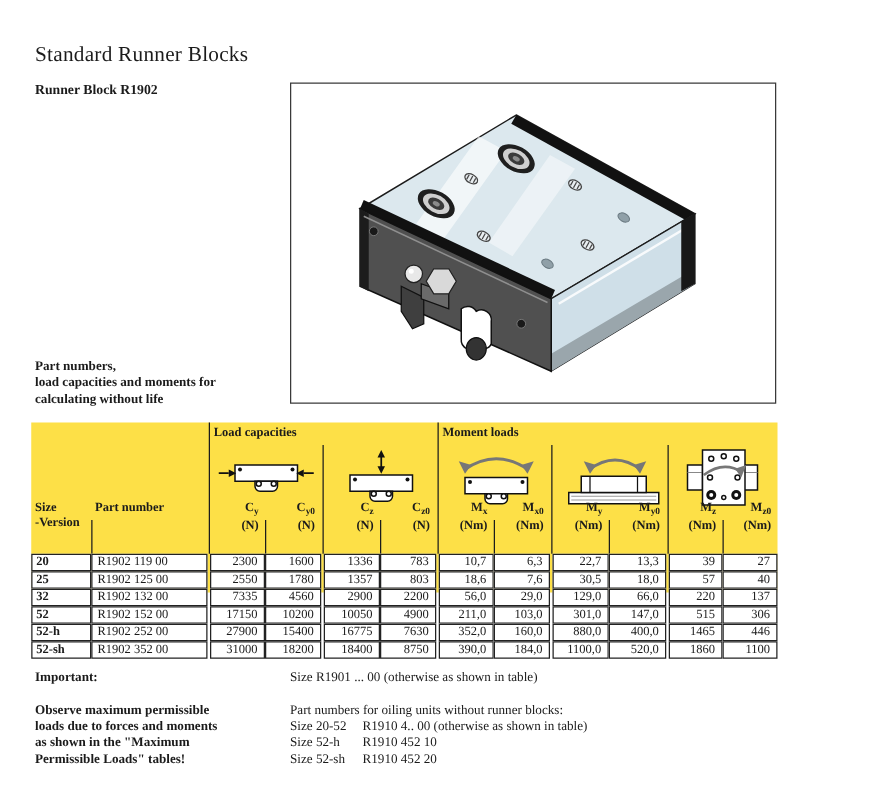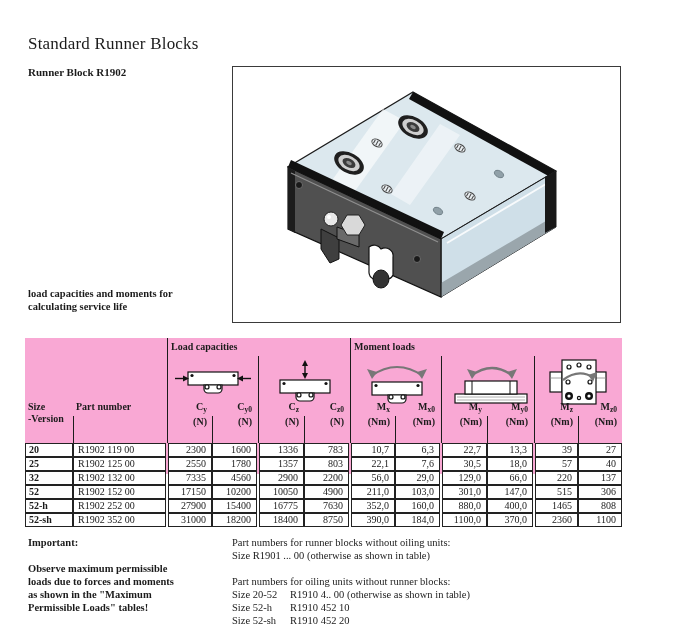--- a/index.html
+++ b/index.html
@@ -7,21 +7,21 @@
         font-family:Liberation Serif, serif;color:#1b1b1b;margin-top:28px;}
   .abs{position:absolute;}
   
   .h1{left:28px;top:6px;font-size:17px;font-weight:500;letter-spacing:.2px;}
   .h2{left:28px;top:38px;font-size:11px;font-weight:bold;}
   .intro{left:28px;top:259px;font-size:10.5px;font-weight:bold;line-height:13px;}
   
   .figbox{left:232px;top:38px;width:389px;height:257px;border:1px solid #3a3a3a;background:#fff;box-sizing:border-box;}
   
   .tbl{left:25px;top:310px;width:597px;height:190px;}
-  .thead{position:absolute;left:0;top:0;width:597px;height:136px;background:#f9a8d4;}
+  .thead{position:absolute;left:0;top:0;width:597px;height:136px;background:#fde047;}
   .grp{position:absolute;top:3px;font-size:10px;font-weight:bold;}
   .vline{position:absolute;width:1px;background:#1c1c1c;}
   .grid{display:grid;grid-template-columns:48px 93px 2px 44px 45px 2px 45px 45px 2px 44px 45px 2px 45px 46px 2px 43px 44px;}
   .lblrow{position:absolute;left:0;top:63px;width:597px;}
   .lcell{font-size:10px;font-weight:bold;line-height:12px;}
   .lnum{text-align:right;padding-right:5px;}
   .lleft{padding-left:3px;}
   sub{font-size:7.5px;vertical-align:-2px;}
   .tbody{position:absolute;left:0;top:105px;width:597px;}
   .row{height:14px;}
@@ -124,22 +124,23 @@
       <g transform="rotate(29 266 107)">
           <ellipse cx="266" cy="107" rx="5" ry="3.2" fill="#90a0a8" stroke="#6b7a82" stroke-width="0.8"></ellipse>
         </g>
       <g transform="rotate(29 205 144)">
           <ellipse cx="205" cy="144" rx="5" ry="3.2" fill="#90a0a8" stroke="#6b7a82" stroke-width="0.8"></ellipse>
         </g>
     </svg>
   </div>
 
   <div class="abs intro">
+    <div>Part numbers,</div>
     <div>load capacities and moments for</div>
-    <div>calculating service life</div>
+    <div>calculating without life</div>
   </div>
 
   <div class="abs tbl">
     <div class="thead">
       <div class="grp" style="left:146px;">Load capacities</div>
       <div class="grp" style="left:329px;">Moment loads</div>
 
       <div class="vline" style="left:142px;top:0;height:105px;"></div>
       <div class="vline" style="left:325px;top:0;height:105px;"></div>
       <div class="vline" style="left:233px;top:18px;height:87px;"></div>
@@ -296,21 +297,21 @@
       <div class="grid row">
         <div class="cell c-size">25</div>
         <div class="cell c-part">R1902 125 00</div>
         <div class="gapc"></div>
         <div class="cell c-num">2550</div>
         <div class="cell c-num">1780</div>
         <div class="gapc"></div>
         <div class="cell c-num">1357</div>
         <div class="cell c-num">803</div>
         <div class="gapc"></div>
-        <div class="cell c-num">22,1</div>
+        <div class="cell c-num">18,6</div>
         <div class="cell c-num">7,6</div>
         <div class="gapc"></div>
         <div class="cell c-num">30,5</div>
         <div class="cell c-num">18,0</div>
         <div class="gapc"></div>
         <div class="cell c-num">57</div>
         <div class="cell c-num">40</div>
       </div>
       <div class="grid row">
         <div class="cell c-size">32</div>
@@ -360,54 +361,53 @@
         <div class="cell c-num">16775</div>
         <div class="cell c-num">7630</div>
         <div class="gapc"></div>
         <div class="cell c-num">352,0</div>
         <div class="cell c-num">160,0</div>
         <div class="gapc"></div>
         <div class="cell c-num">880,0</div>
         <div class="cell c-num">400,0</div>
         <div class="gapc"></div>
         <div class="cell c-num">1465</div>
-        <div class="cell c-num">808</div>
+        <div class="cell c-num">446</div>
       </div>
       <div class="grid row">
         <div class="cell c-size">52-sh</div>
         <div class="cell c-part">R1902 352 00</div>
         <div class="gapc"></div>
         <div class="cell c-num">31000</div>
         <div class="cell c-num">18200</div>
         <div class="gapc"></div>
         <div class="cell c-num">18400</div>
         <div class="cell c-num">8750</div>
         <div class="gapc"></div>
         <div class="cell c-num">390,0</div>
         <div class="cell c-num">184,0</div>
         <div class="gapc"></div>
         <div class="cell c-num">1100,0</div>
-        <div class="cell c-num">370,0</div>
-        <div class="gapc"></div>
-        <div class="cell c-num">2360</div>
+        <div class="cell c-num">520,0</div>
+        <div class="gapc"></div>
+        <div class="cell c-num">1860</div>
         <div class="cell c-num">1100</div>
       </div>
     </div>
   </div>
 
   <div class="abs notesL">
     <div class="t">Important:</div>
     <div>Observe maximum permissible</div>
     <div>loads due to forces and moments</div>
     <div>as shown in the "Maximum</div>
     <div>Permissible Loads" tables!</div>
   </div>
 
   <div class="abs notesR">
-    <div>Part numbers for runner blocks without oiling units:</div>
     <div>Size R1901 ... 00 (otherwise as shown in table)</div>
     <div style="height:13px;"></div>
     <div>Part numbers for oiling units without runner blocks:</div>
     <div class="orow">
       <span class="ol">Size 20-52</span>
       <span>R1910 4.. 00 (otherwise as shown in table)</span>
     </div>
     <div class="orow">
       <span class="ol">Size 52-h</span>
       <span>R1910 452 10</span>

